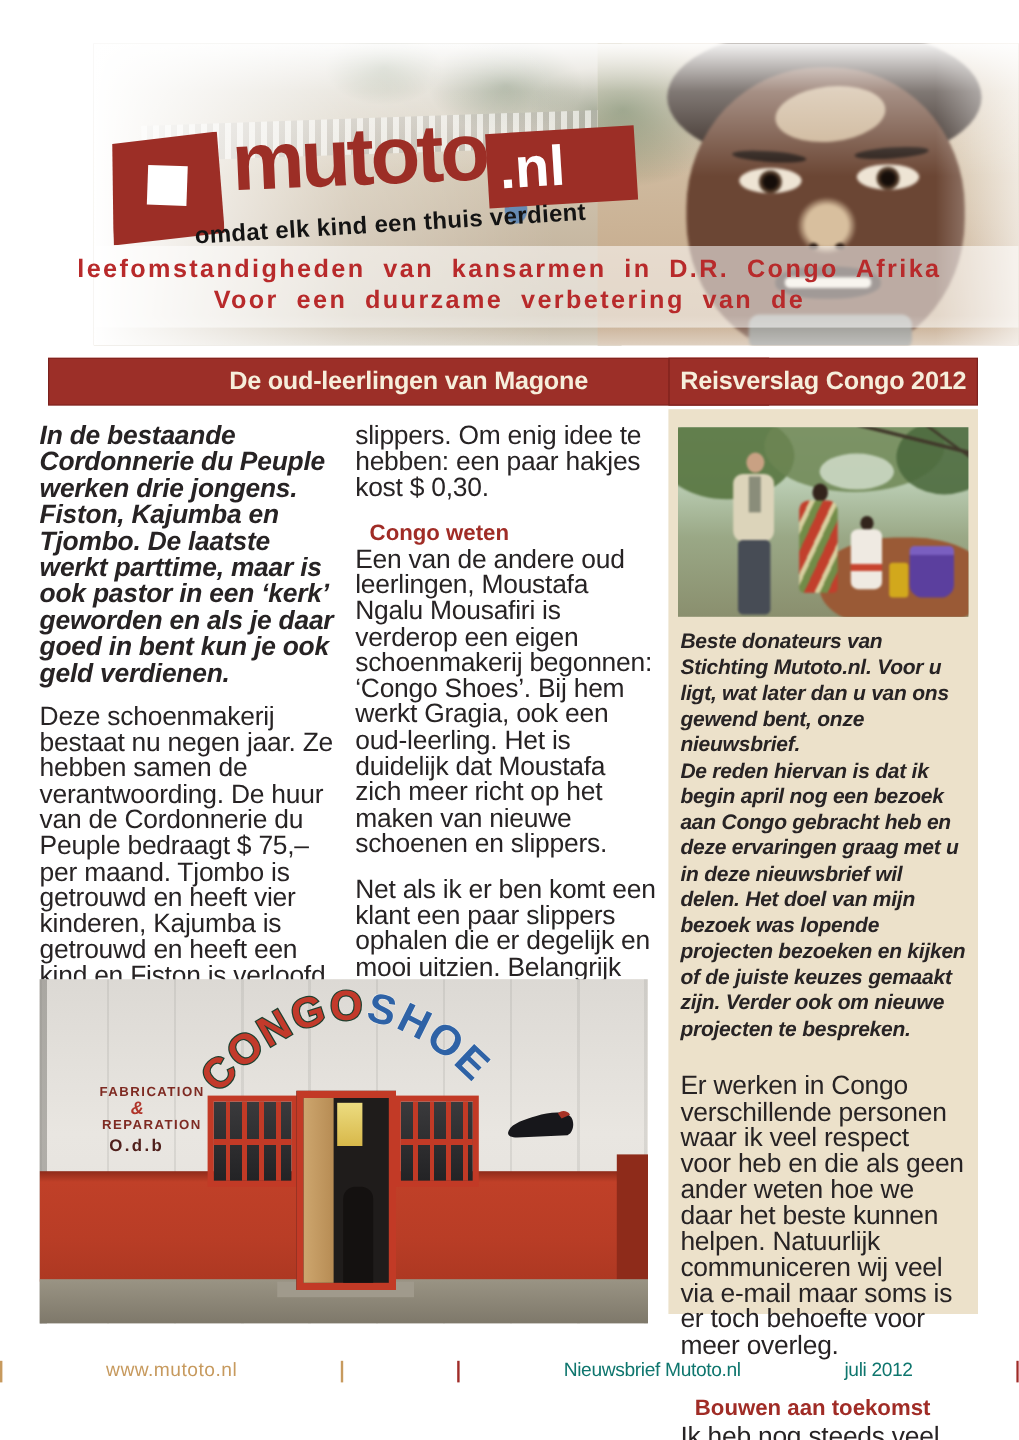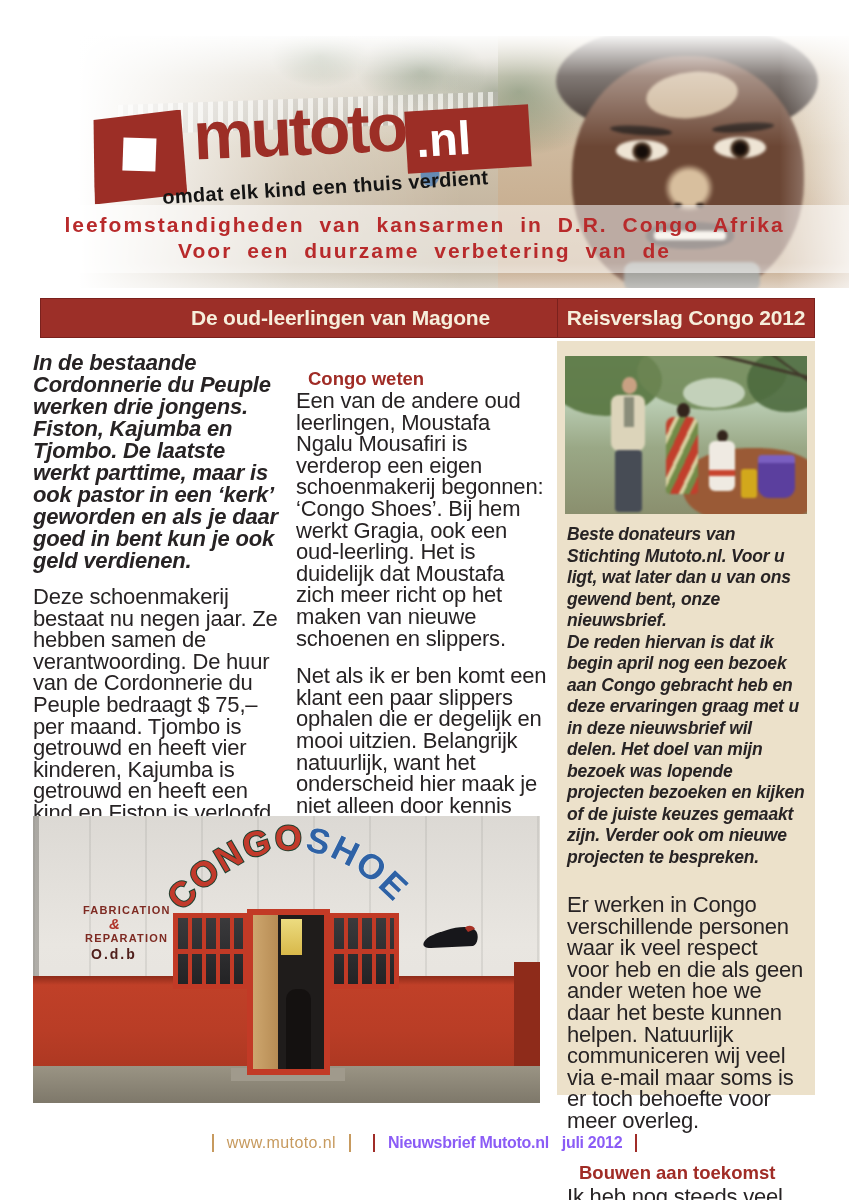--- a/index.html
+++ b/index.html
@@ -130,27 +130,27 @@
     background:linear-gradient(180deg,#efeae2 0 58%,#c8442f 58% 70%,#efeae2 70%)}
   .bucket{position:absolute;left:193px;top:99px;width:37px;height:43px;border-radius:4px 4px 11px 11px;
     background:linear-gradient(180deg,#7a5fc0 0 18%,#5b3f9e 18%)}
   .jug{position:absolute;left:176px;top:113px;width:16px;height:29px;border-radius:3px;background:#d2a81c}
   .side-intro{margin:10px 10px 0 10px;font-weight:bold;font-style:italic;font-size:17.5px;line-height:21.5px;color:#272324}
   .side-para{margin:26px 10px 0 10px}
   .side-sub{margin:30px 0 0 22px}
   .side-para2{margin:2px 10px 0 10px}
 
   
-  #footer{position:absolute;left:0;top:1134px;width:849px;display:flex;justify-content:center;align-items:center;gap:13px;font-size:16px}
+  #footer{position:absolute;left:0;top:1134px;width:849px;display:flex;justify-content:space-between;align-items:center;gap:13px;font-size:16px}
   .fpipe{width:2px;height:18px}
   .fpipe.gold{background:#c79a5e}
   .fpipe.red{background:#a02c28}
   .gap{margin-left:9px}
   .fsite{color:#c79a5e;letter-spacing:.4px;cursor:pointer}
-  .fnews,.fissue{color:#8b5cf6;font-weight:bold;letter-spacing:-.3px}
+  .fnews,.fissue{color:#0f766e;font-weight:normal;letter-spacing:-.3px}
 </style>
 </head>
 <body>
 
 <div id="page">
 
   <div id="photo-strip">
     <div class="ph-building">
       <div class="ph-roof"></div>
     </div>
@@ -192,20 +192,21 @@
   <div class="bar bar-right">
     <span>Reisverslag Congo 2012</span>
   </div>
 
   <div id="col1">
     <p class="intro">In de bestaande Cordonnerie du Peuple werken drie jongens. Fiston, Kajumba en Tjombo. De laatste werkt parttime, maar is ook pastor in een ‘kerk’ geworden en als je daar goed in bent kun je ook geld verdienen.</p>
     <p>Deze schoenmakerij bestaat nu negen jaar. Ze hebben samen de verantwoording. De huur van de Cordonnerie du Peuple bedraagt $ 75,– per maand. Tjombo is getrouwd en heeft vier kinderen, Kajumba is getrouwd en heeft een kind en Fiston is verloofd en spaart nog voor de $ 800,– die hij nodig heeft om zijn bruidschat te kunnen betalen. En dat allemaal met schoenreparaties en het maken van nieuwe schoenen en</p>
   </div>
 
   <div id="col2">
+    <p>slippers. Om enig idee te hebben: een paar hakjes kost $ 0,30.</p>
     <h3 class="subhead">Congo weten</h3>
     <p>Een van de andere oud leerlingen, Moustafa Ngalu Mousafiri is verderop een eigen schoenmakerij begonnen: ‘Congo Shoes’. Bij hem werkt Gragia, ook een oud-leerling. Het is duidelijk dat Moustafa zich meer richt op het maken van nieuwe schoenen en slippers.</p>
     <p class="mt">Net als ik er ben komt een klant een paar slippers ophalen die er degelijk en mooi uitzien. Belangrijk natuurlijk, want het onderscheid hier maak je niet alleen door kennis maar vooral door kwaliteit.</p>
     <div class="readmore">
       <span class="tri"></span>
       <span>lees verder op pagina 3</span>
     </div>
   </div>
 
   <div id="shop-photo">

